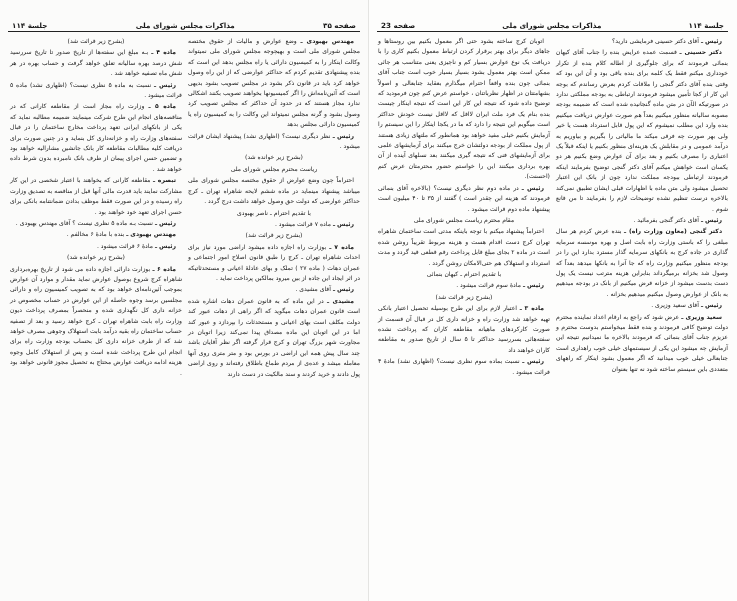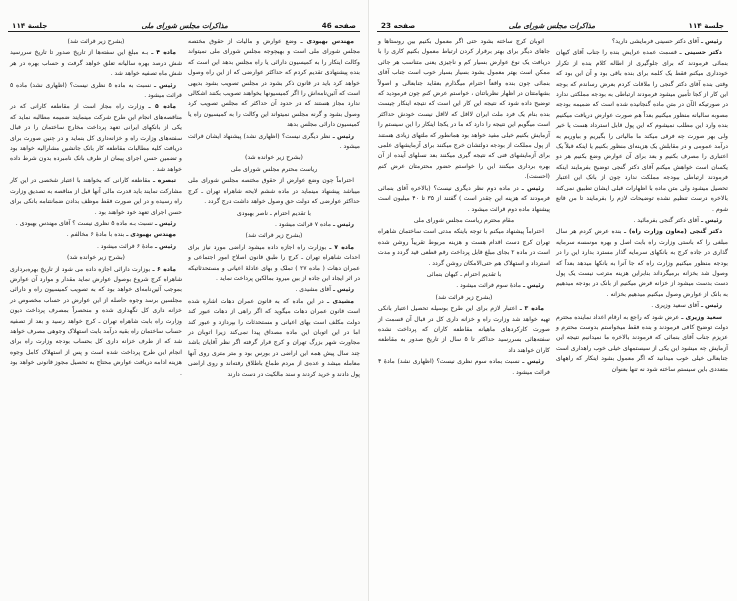--- a/index.html
+++ b/index.html
@@ -14,39 +14,39 @@
     position: relative; width: 368px; height: 601px; box-sizing: border-box;
     padding: 18px 8px 0 8px;
   }
   .page.left { background: #fbfbfa; }
   .page.right { background: #fdfdfc; border-left: 1px solid #e4e4e2; }
   .header {
     direction: rtl; display: flex; justify-content: space-between; align-items: flex-end;
     font-size: 7.2px; font-weight: bold; padding: 0 4px 1px 4px;
     border-bottom: 1.6px solid #222; height: 12px;
   }
-  .header .title { flex: 1; text-align: center; font-style: italic; }
+  .header .title { flex: 1; text-align: center; }
   .cols { display: flex; flex-direction: row-reverse; gap: 6px; margin-top: 4px; }
   .col {
     width: 172px; direction: rtl; text-align: justify;
     font-size: 6.1px; line-height: 10.4px; letter-spacing: -0.05px;
   }
   .col p { margin: 0 0 1px 0; text-indent: 6px; }
   .col p.center { text-align: center; text-indent: 0; }
   .col .sp { font-weight: bold; }
   .col p.sign { text-align: center; text-indent: 0; }
 </style>
 </head>
 <body>
 
 <div class="spread">
 
   <div class="page left">
     <div class="header">
-      <span>صفحه 46</span>
+      <span>صفحه ۳۵</span>
       <span class="title">مذاکرات مجلس شورای ملی</span>
       <span>جلسة ۱۱۴</span>
     </div>
     <div class="cols">
       <div class="col">
           <p><span class="sp">مهندس بهبودی ـ</span> <span>وضع عوارض و مالیات از حقوق مختصه مجلس شورای ملی است و بهیچوجه مجلس شورای ملی نمیتواند وکالت اینکار را به کمیسیون دارائی یا راه مجلس بدهد این است که بنده پیشنهادی تقدیم کردم که حداکثر عوارضی که از این راه وصول خواهد کرد باید در قانون ذکر بشود در مجلس تصویب بشود بدیهی است که آئین‌نامه‌اش را اگر کمیسیونها بخواهند تصویب بکنند اشکالی ندارد مجاز هستند که در حدود آن حداکثر که مجلس تصویب کرد وصول بشود و گرنه مجلس نمیتواند این وکالت را به کمیسیون راه یا کمیسیون دارائی مجلس بدهد</span></p>
           <p><span class="sp">رئیس ـ</span> <span>نظر دیگری نیست؟ (اظهاری نشد) پیشنهاد ایشان قرائت میشود .</span></p>
           <p class="center">(بشرح زیر خوانده شد)</p>
           <p class="center">ریاست محترم مجلس شورای ملی</p>
           <p><span>احتراماً چون وضع عوارض از حقوق مختصه مجلس شورای ملی میباشد پیشنهاد مینماید در ماده ششم لایحه شاهراه تهران ـ کرج حداکثر عوارضی که دولت حق وصول خواهد داشت درج گردد .</span></p>

